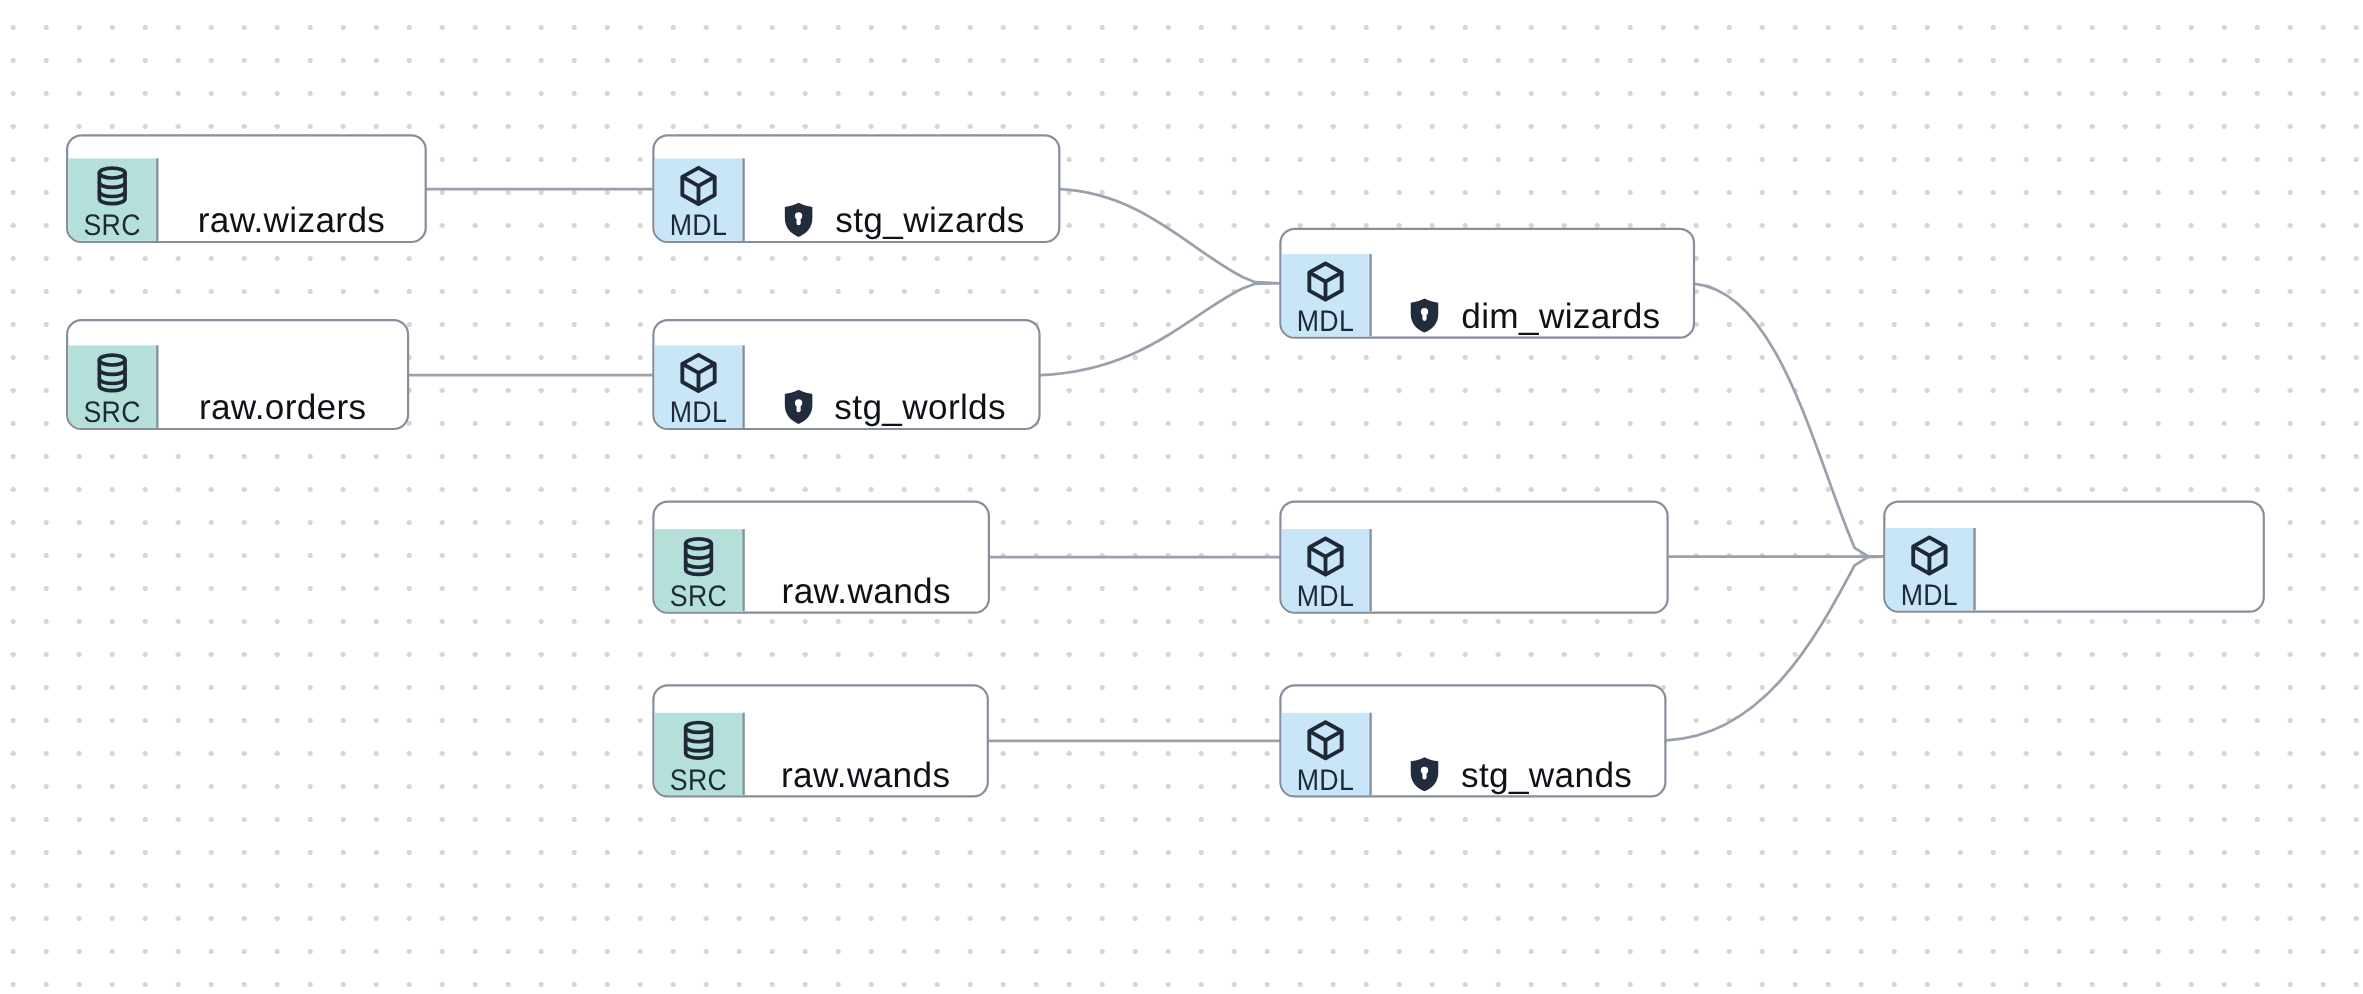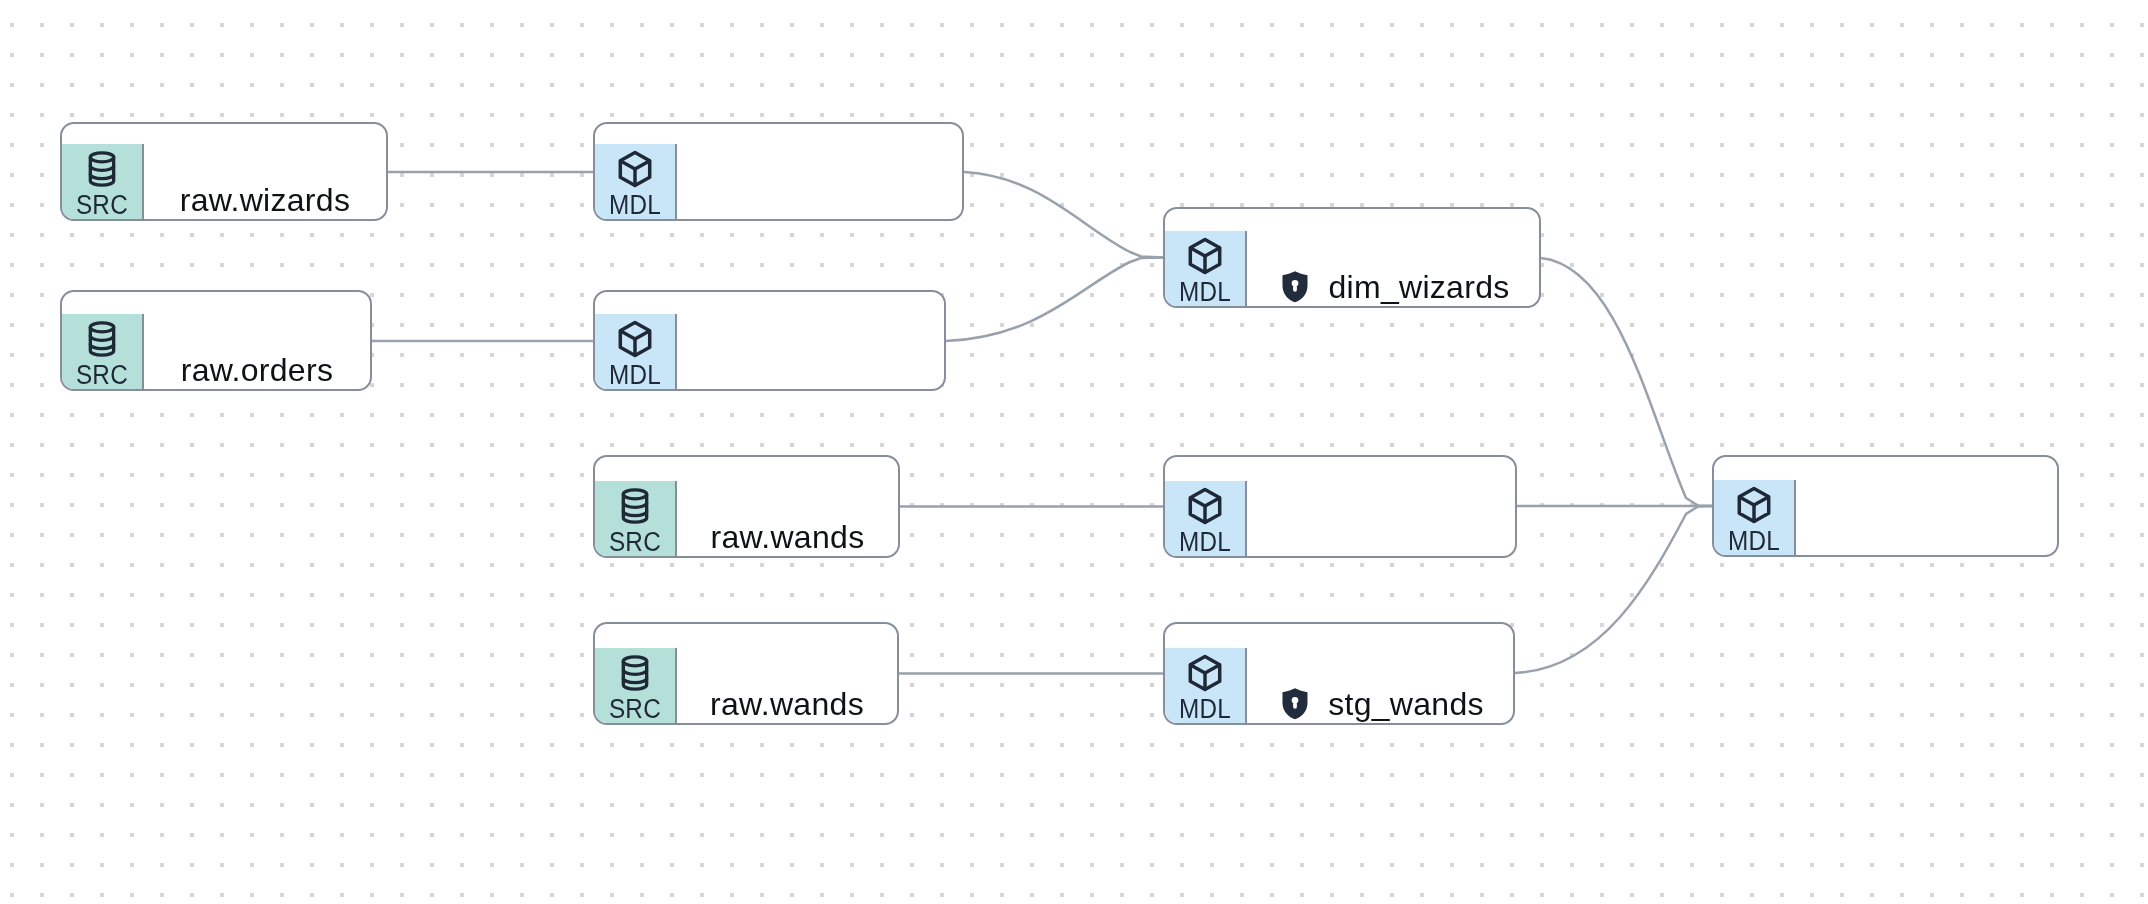--- a/index.html
+++ b/index.html
@@ -131,20 +131,30 @@
     <div class="badge mdl">
       <span class="icon">
         <svg width="42" height="42" viewBox="0 0 24 24" fill="none" stroke="currentColor" stroke-width="2" stroke-linecap="round" stroke-linejoin="round">
             <path d="M12 2.6 L20.4 7.3 V16.7 L12 21.4 L3.6 16.7 V7.3 Z"></path>
             <path d="M3.8 7.4 L12 12 L20.2 7.4"></path>
             <path d="M12 12 V21.2"></path>
           </svg>
       </span>
       <span class="badge-label">MDL</span>
     </div>
+    <div class="body">
+      <span class="shield">
+        <svg width="38" height="38" viewBox="0 0 24 24">
+            <path fill="var(--shield-color)" d="M12 2.1c2.4 1.2 5.2 2.1 7.9 2.4v6.7c0 5-3.2 8.7-7.9 10.5-4.7-1.8-7.9-5.5-7.9-10.5V4.5C6.8 4.2 9.6 3.3 12 2.1z"></path>
+            <circle cx="12" cy="9.7" r="2.1" fill="#fff"></circle>
+            <rect x="10.8" y="10.8" width="2.4" height="4.2" rx="1.2" fill="#fff"></rect>
+          </svg>
+      </span>
+      <span class="node-label">stg_wizards</span>
+    </div>
   </div>
 
   <div class="node n2">
     <div class="badge src">
       <span class="icon">
         <svg width="40" height="42" viewBox="0 0 24 24" fill="none" stroke="currentColor" stroke-width="2" stroke-linecap="round" stroke-linejoin="round">
             <ellipse cx="12" cy="5" rx="7" ry="2.7"></ellipse>
             <path d="M5 5v14c0 1.5 3.1 2.7 7 2.7s7-1.2 7-2.7V5"></path>
             <path d="M5 10.1c0 1.5 3.1 2.7 7 2.7s7-1.2 7-2.7"></path>
             <path d="M5 15.1c0 1.5 3.1 2.7 7 2.7s7-1.2 7-2.7"></path>
@@ -161,41 +171,51 @@
     <div class="badge mdl">
       <span class="icon">
         <svg width="42" height="42" viewBox="0 0 24 24" fill="none" stroke="currentColor" stroke-width="2" stroke-linecap="round" stroke-linejoin="round">
             <path d="M12 2.6 L20.4 7.3 V16.7 L12 21.4 L3.6 16.7 V7.3 Z"></path>
             <path d="M3.8 7.4 L12 12 L20.2 7.4"></path>
             <path d="M12 12 V21.2"></path>
           </svg>
       </span>
       <span class="badge-label">MDL</span>
     </div>
-  </div>
-
-  <div class="node n4">
-    <div class="badge mdl">
-      <span class="icon">
-        <svg width="42" height="42" viewBox="0 0 24 24" fill="none" stroke="currentColor" stroke-width="2" stroke-linecap="round" stroke-linejoin="round">
-            <path d="M12 2.6 L20.4 7.3 V16.7 L12 21.4 L3.6 16.7 V7.3 Z"></path>
-            <path d="M3.8 7.4 L12 12 L20.2 7.4"></path>
-            <path d="M12 12 V21.2"></path>
-          </svg>
-      </span>
-      <span class="badge-label">MDL</span>
-    </div>
     <div class="body">
       <span class="shield">
         <svg width="38" height="38" viewBox="0 0 24 24">
             <path fill="var(--shield-color)" d="M12 2.1c2.4 1.2 5.2 2.1 7.9 2.4v6.7c0 5-3.2 8.7-7.9 10.5-4.7-1.8-7.9-5.5-7.9-10.5V4.5C6.8 4.2 9.6 3.3 12 2.1z"></path>
             <circle cx="12" cy="9.7" r="2.1" fill="#fff"></circle>
             <rect x="10.8" y="10.8" width="2.4" height="4.2" rx="1.2" fill="#fff"></rect>
           </svg>
       </span>
+      <span class="node-label">stg_worlds</span>
+    </div>
+  </div>
+
+  <div class="node n4">
+    <div class="badge mdl">
+      <span class="icon">
+        <svg width="42" height="42" viewBox="0 0 24 24" fill="none" stroke="currentColor" stroke-width="2" stroke-linecap="round" stroke-linejoin="round">
+            <path d="M12 2.6 L20.4 7.3 V16.7 L12 21.4 L3.6 16.7 V7.3 Z"></path>
+            <path d="M3.8 7.4 L12 12 L20.2 7.4"></path>
+            <path d="M12 12 V21.2"></path>
+          </svg>
+      </span>
+      <span class="badge-label">MDL</span>
+    </div>
+    <div class="body">
+      <span class="shield">
+        <svg width="38" height="38" viewBox="0 0 24 24">
+            <path fill="var(--shield-color)" d="M12 2.1c2.4 1.2 5.2 2.1 7.9 2.4v6.7c0 5-3.2 8.7-7.9 10.5-4.7-1.8-7.9-5.5-7.9-10.5V4.5C6.8 4.2 9.6 3.3 12 2.1z"></path>
+            <circle cx="12" cy="9.7" r="2.1" fill="#fff"></circle>
+            <rect x="10.8" y="10.8" width="2.4" height="4.2" rx="1.2" fill="#fff"></rect>
+          </svg>
+      </span>
       <span class="node-label">dim_wizards</span>
     </div>
   </div>
 
   <div class="node n5">
     <div class="badge src">
       <span class="icon">
         <svg width="40" height="42" viewBox="0 0 24 24" fill="none" stroke="currentColor" stroke-width="2" stroke-linecap="round" stroke-linejoin="round">
             <ellipse cx="12" cy="5" rx="7" ry="2.7"></ellipse>
             <path d="M5 5v14c0 1.5 3.1 2.7 7 2.7s7-1.2 7-2.7V5"></path>

